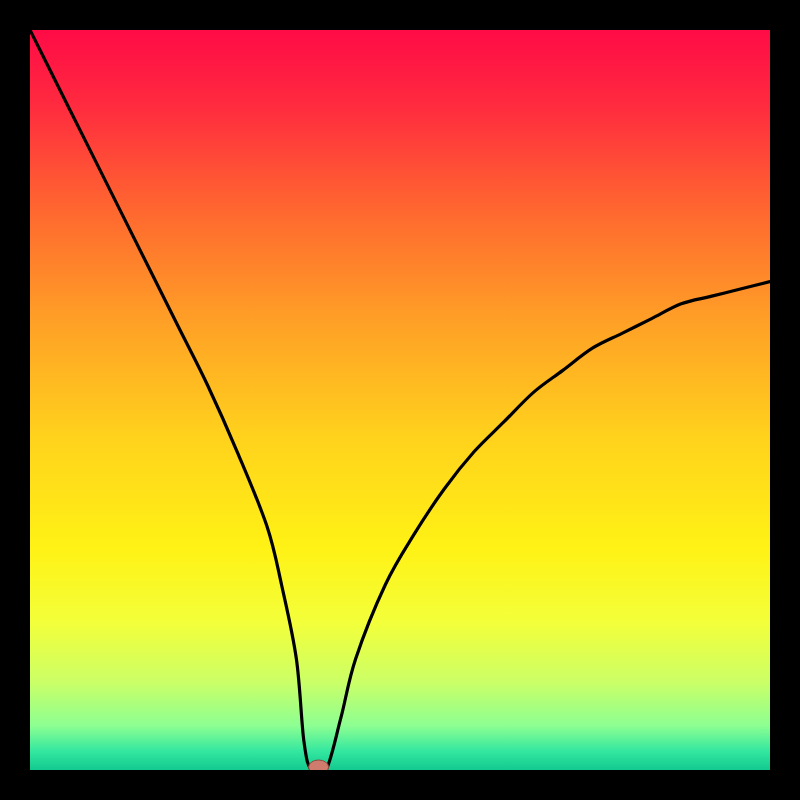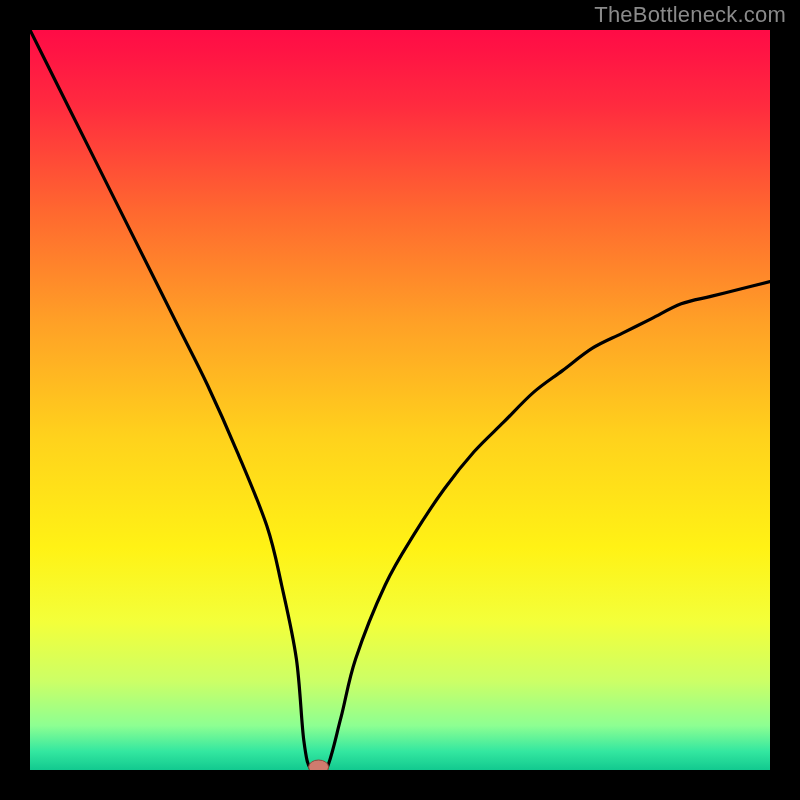--- a/index.html
+++ b/index.html
@@ -35,21 +35,20 @@
     width: 740px;
     height: 740px;
   }
   svg { display: block; }
 </style>
 </head>
 <body>
 
 <div class="outer">
 
-  <div class="watermark">TheBottleneck.com</div>
 
   <div class="plot">
     <svg id="chart-svg" width="740" height="740" viewBox="0 0 740 740" preserveAspectRatio="none">
       <defs>
         <linearGradient id="bg-grad" x1="0" y1="0" x2="0" y2="1">
             <stop offset="0%" stop-color="#ff0b46"></stop>
             <stop offset="10%" stop-color="#ff2a3f"></stop>
             <stop offset="25%" stop-color="#ff6a2f"></stop>
             <stop offset="40%" stop-color="#ffa226"></stop>
             <stop offset="55.00000000000001%" stop-color="#ffd21c"></stop>

